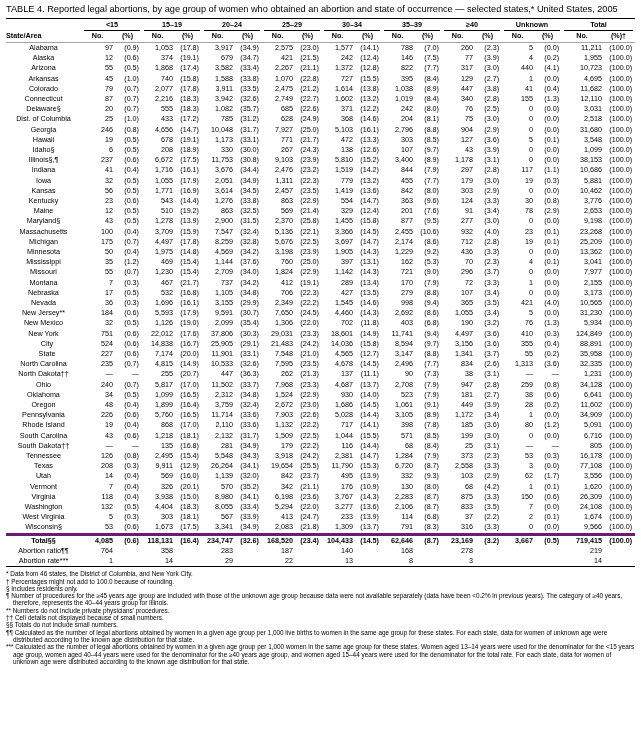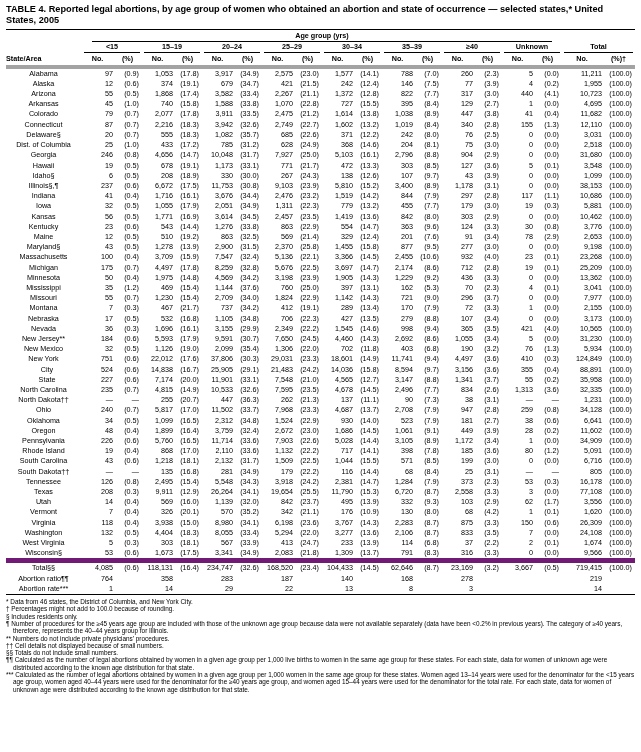--- a/index.html
+++ b/index.html
@@ -5,21 +5,21 @@
   * { box-sizing: border-box; }
   html, body { margin: 0; padding: 0; background: #ffffff; }
   body {
     width: 641px;
     font-family: "Liberation Sans", sans-serif;
     color: #000;
     padding: 4px 6px 2px 6px;
   }
   .title {
     font-size: 9.2px;
-    font-weight: bold;
+    font-weight: normal;
     line-height: 1.2;
     margin: 0 0 3px 0;
   }
   table {
     width: 629px;
     border-collapse: collapse;
     table-layout: fixed;
     border-top: 1.4px solid #000;
     border-bottom: 1px solid #000;
   }
@@ -41,29 +41,29 @@
     border-bottom: 0.8px solid #000;
     margin: 0 10px;
     padding: 1.5px 0 1px 0;
   }
   thead .grp div {
     border-bottom: 0.8px solid #000;
     margin: 0 2px;
     padding: 1.5px 0 1px 0;
   }
   thead .measure-row th {
-    border-bottom: 4px solid #a3a3a3;
+    border-bottom: 1px solid #a3a3a3;
     padding: 1.5px 2px 1.5px 0;
   }
   thead .state-head { text-align: left; padding-left: 1px; }
   td.state { text-align: center; padding-left: 1px; }
   td.state.indent { padding-left: 8px; }
   td.num { text-align: right; }
   td.pct { text-align: right; padding-right: 3px; }
-  tr.total-row td { border-top: 5px solid #701a75; font-weight: normal; }
+  tr.total-row td { border-top: 3px solid #701a75; font-weight: bold; }
   .footnotes { margin-top: 3px; width: 629px; }
   .footnote {
     font-size: 6.4px;
     line-height: 1.14;
     padding-left: 7px;
     text-indent: -7px;
   }
 </style>
 </head>
 <body>
@@ -88,27 +88,20 @@
       <col class="no">
         <col class="pc">
       <col class="no">
         <col class="pc">
       <col class="no">
         <col class="pc">
       <col class="tno">
         <col class="tpc">
     </colgroup>
     <thead>
-      <tr>
-        <th></th>
-        <th class="span-head" colspan="16">
-            <div>Age group (yrs)</div>
-          </th>
-        <th colspan="2"></th>
-      </tr>
       <tr>
         <th></th>
         <th class="grp" colspan="2">
             <div>&lt;15</div>
           </th>
         <th class="grp" colspan="2">
             <div>15–19</div>
           </th>
         <th class="grp" colspan="2">
             <div>20–24</div>

